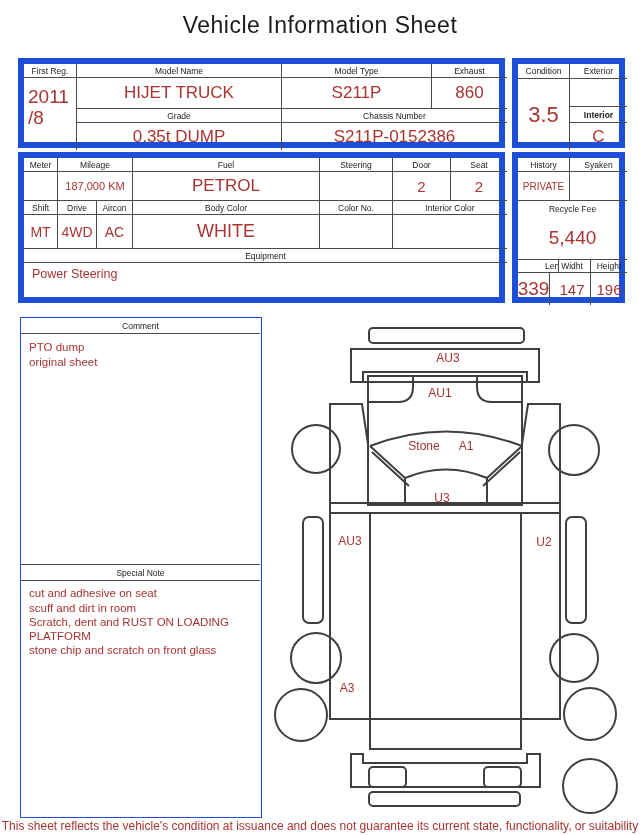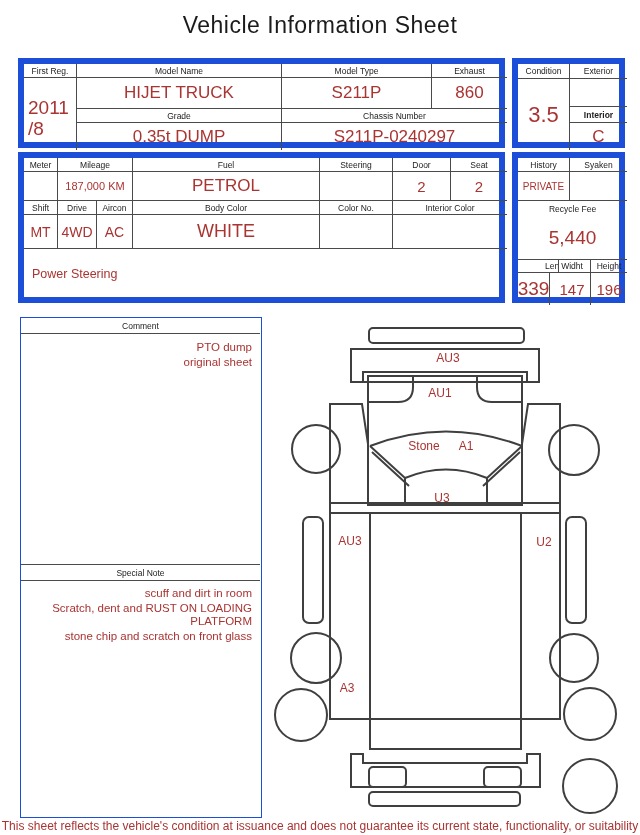--- a/index.html
+++ b/index.html
@@ -15,53 +15,53 @@
   .box{position:absolute;box-sizing:border-box;border:6px solid #1d4ed8;background:#fff;}
   .box1{border-width:1.5px;}
   .cell{position:absolute;box-sizing:border-box;display:flex;align-items:center;justify-content:center;overflow:hidden;}
   .lbl{font-size:8.5px;color:#222;}
   .val{color:#a93432;}
   .br{border-right:1px solid #4a4a4a;}
   .bb{border-bottom:1px solid #4a4a4a;}
   .bt{border-top:1px solid #4a4a4a;}
   .left{justify-content:flex-start;}
   .topalign{align-items:flex-start;}
-  .red-text{color:#a93432;text-align:right;}
+  .red-text{color:#a93432;}
   .note-lines div{margin:0 0 1px 0;}
   .footer{
     left:0;top:819px;width:640px;text-align:center;
     font-size:12px;color:#a93432;
   }
   svg text{font-family:"Liberation Sans", sans-serif;}
 </style>
 </head>
 <body>
 
 <div class="abs page-title">Vehicle Information Sheet</div>
 
 <div class="box" style="left:18px;top:58px;width:487px;height:90px;">
   <div class="cell lbl br bb" style="left:0;top:0;width:53px;height:14px;">First Reg.</div>
-  <div class="cell val br left topalign" style="left:0;top:14px;width:53px;height:72px;font-size:19px;line-height:21px;padding:8px 5px 0 4px;align-items:center;">
+  <div class="cell val br left topalign" style="left:0;top:14px;width:53px;height:72px;font-size:19px;line-height:21px;padding:8px 5px 0 4px;">
       <span><span>2011</span><br><span>/8</span></span>
     </div>
 
   <div class="cell lbl br bb" style="left:53px;top:0;width:205px;height:14px;">Model Name</div>
   <div class="cell val br bb" style="left:53px;top:14px;width:205px;height:31px;font-size:17px;">HIJET TRUCK</div>
 
   <div class="cell lbl br bb" style="left:258px;top:0;width:150px;height:14px;">Model Type</div>
   <div class="cell val br bb" style="left:258px;top:14px;width:150px;height:31px;font-size:17px;">S211P</div>
 
   <div class="cell lbl bb" style="left:408px;top:0;width:75px;height:14px;">Exhaust</div>
   <div class="cell val bb" style="left:408px;top:14px;width:75px;height:31px;font-size:17px;">860</div>
 
   <div class="cell lbl br bb" style="left:53px;top:45px;width:205px;height:14px;">Grade</div>
   <div class="cell val br" style="left:53px;top:59px;width:205px;height:27px;font-size:17px;">0.35t DUMP</div>
 
   <div class="cell lbl bb" style="left:258px;top:45px;width:225px;height:14px;">Chassis Number</div>
-  <div class="cell val" style="left:258px;top:59px;width:225px;height:27px;font-size:17px;">S211P-0240297</div>
+  <div class="cell val" style="left:258px;top:59px;width:225px;height:27px;font-size:17px;">S211P-0152386</div>
 </div>
 
 <div class="box" style="left:512px;top:58px;width:113px;height:90px;text-align:center;">
   <div class="cell lbl br bb" style="left:0;top:0;width:52px;height:15px;">Condition</div>
   <div class="cell val br" style="left:0;top:15px;width:52px;height:71px;font-size:22px;">3.5</div>
 
   <div class="cell lbl bb" style="left:52px;top:0;width:57px;height:15px;">Exterior</div>
   <div class="cell val" style="left:52px;top:15px;width:57px;height:27px;font-size:15px;"></div>
 
   <div class="cell lbl bt bb" style="left:52px;top:42px;width:57px;height:17px;font-weight:bold;">Interior</div>
@@ -90,20 +90,21 @@
   <div class="cell lbl br bb" style="left:296px;top:43px;width:73px;height:14px;">Color No.</div>
   <div class="cell lbl bb" style="left:369px;top:43px;width:114px;height:14px;">Interior Color</div>
 
   <div class="cell val br bb" style="left:0;top:57px;width:34px;height:34px;font-size:14px;">MT</div>
   <div class="cell val br bb" style="left:34px;top:57px;width:39px;height:34px;font-size:14px;">4WD</div>
   <div class="cell val br bb" style="left:73px;top:57px;width:36px;height:34px;font-size:14px;">AC</div>
   <div class="cell val br bb" style="left:109px;top:57px;width:187px;height:34px;font-size:18px;">WHITE</div>
   <div class="cell val br bb" style="left:296px;top:57px;width:73px;height:34px;"></div>
   <div class="cell val bb" style="left:369px;top:57px;width:114px;height:34px;"></div>
 
+  <div class="cell lbl bb" style="left:0;top:91px;width:483px;height:14px;">Equipment</div>
   <div class="cell val left topalign" style="left:0;top:105px;width:483px;height:42px;font-size:12.5px;padding:4px 0 0 8px;">Power Steering</div>
 </div>
 
 <div class="box" style="left:512px;top:152px;width:113px;height:151px;">
   <div class="cell lbl br bb" style="left:0;top:0;width:52px;height:14px;">History</div>
   <div class="cell lbl bb" style="left:52px;top:0;width:57px;height:14px;">Syaken</div>
   <div class="cell val br bb" style="left:0;top:14px;width:52px;height:29px;font-size:10px;">PRIVATE</div>
   <div class="cell val bb" style="left:52px;top:14px;width:57px;height:29px;"></div>
 
   <div class="cell lbl" style="left:0;top:43px;width:109px;height:15px;">Recycle Fee</div>
@@ -118,20 +119,21 @@
 </div>
 
 <div class="box box1" style="left:20px;top:317px;width:242px;height:501px;">
   <div class="cell lbl bb" style="left:0;top:0;width:239px;height:16px;">Comment</div>
   <div class="abs red-text note-lines" style="left:0;top:16px;width:239px;height:230px;padding:6px 8px;font-size:11.5px;line-height:1.25;">
     <div>PTO dump</div>
     <div>original sheet</div>
   </div>
   <div class="cell lbl bt bb" style="left:0;top:246px;width:239px;height:17px;">Special Note</div>
   <div class="abs red-text note-lines" style="left:0;top:263px;width:239px;height:234px;padding:6px 8px;font-size:11.5px;line-height:1.18;">
+    <div>cut and adhesive on seat</div>
     <div>scuff and dirt in room</div>
     <div>Scratch, dent and RUST ON LOADING PLATFORM</div>
     <div>stone chip and scratch on front glass</div>
   </div>
 </div>
 
 <svg class="abs" style="left:0;top:0;" width="640" height="835" viewBox="0 0 640 835">
   <g fill="none" stroke="#3f3f3f" stroke-width="2">
 
     <rect x="369" y="328" width="155" height="15" rx="4"></rect>

